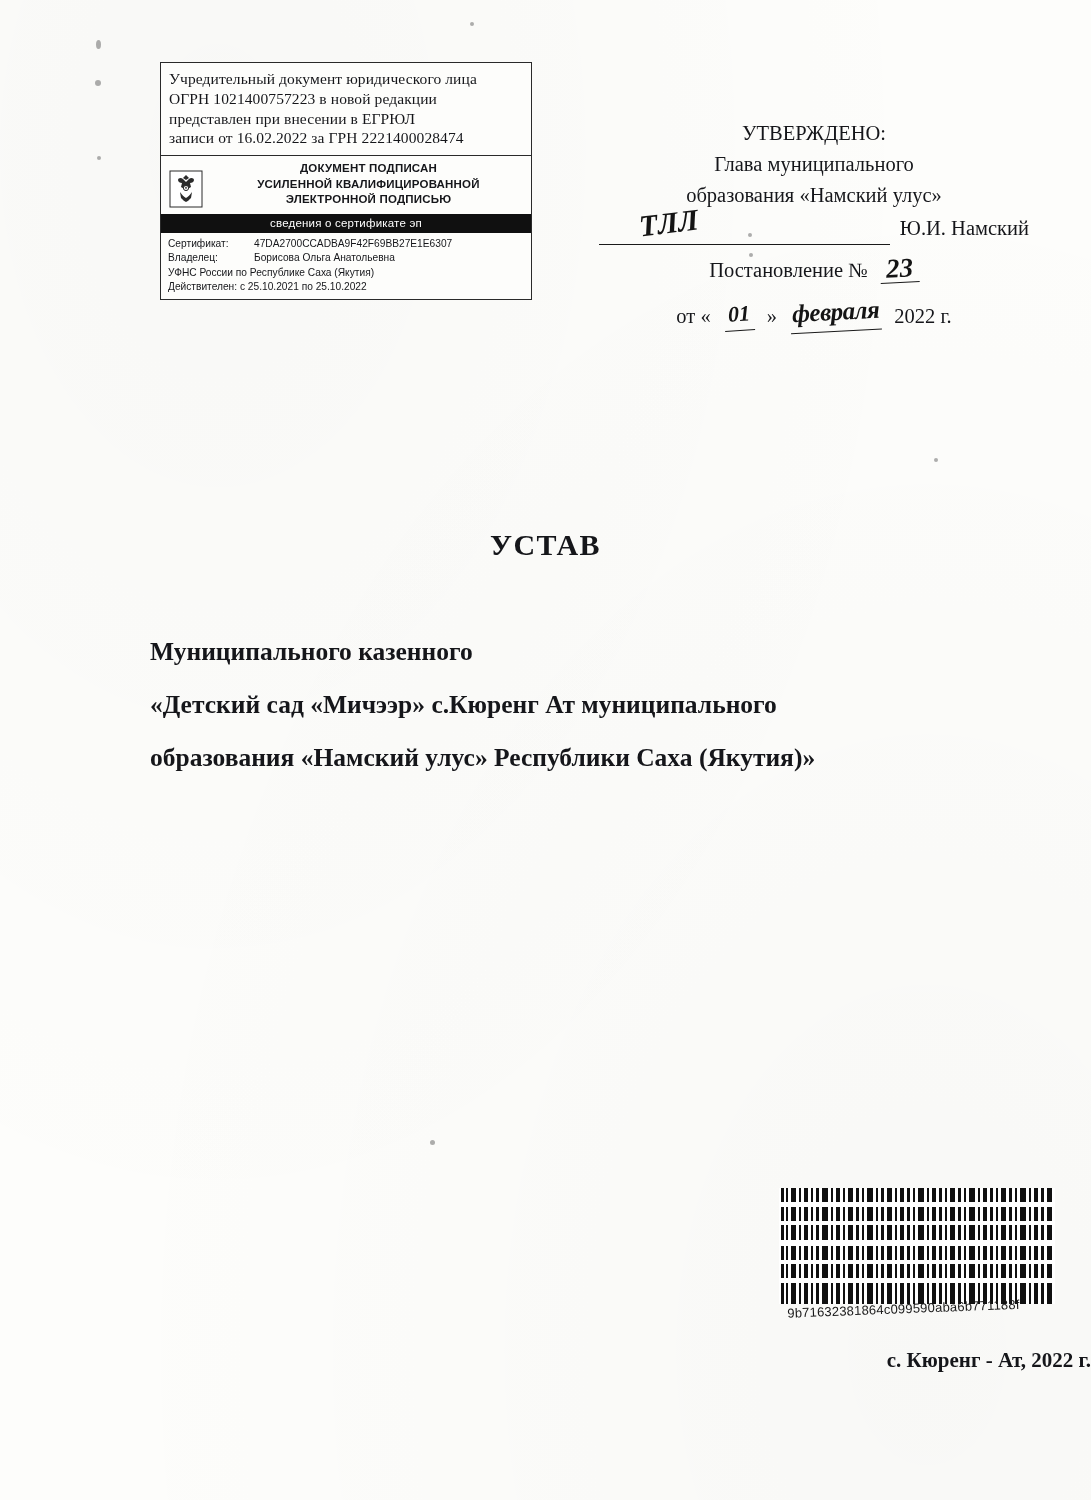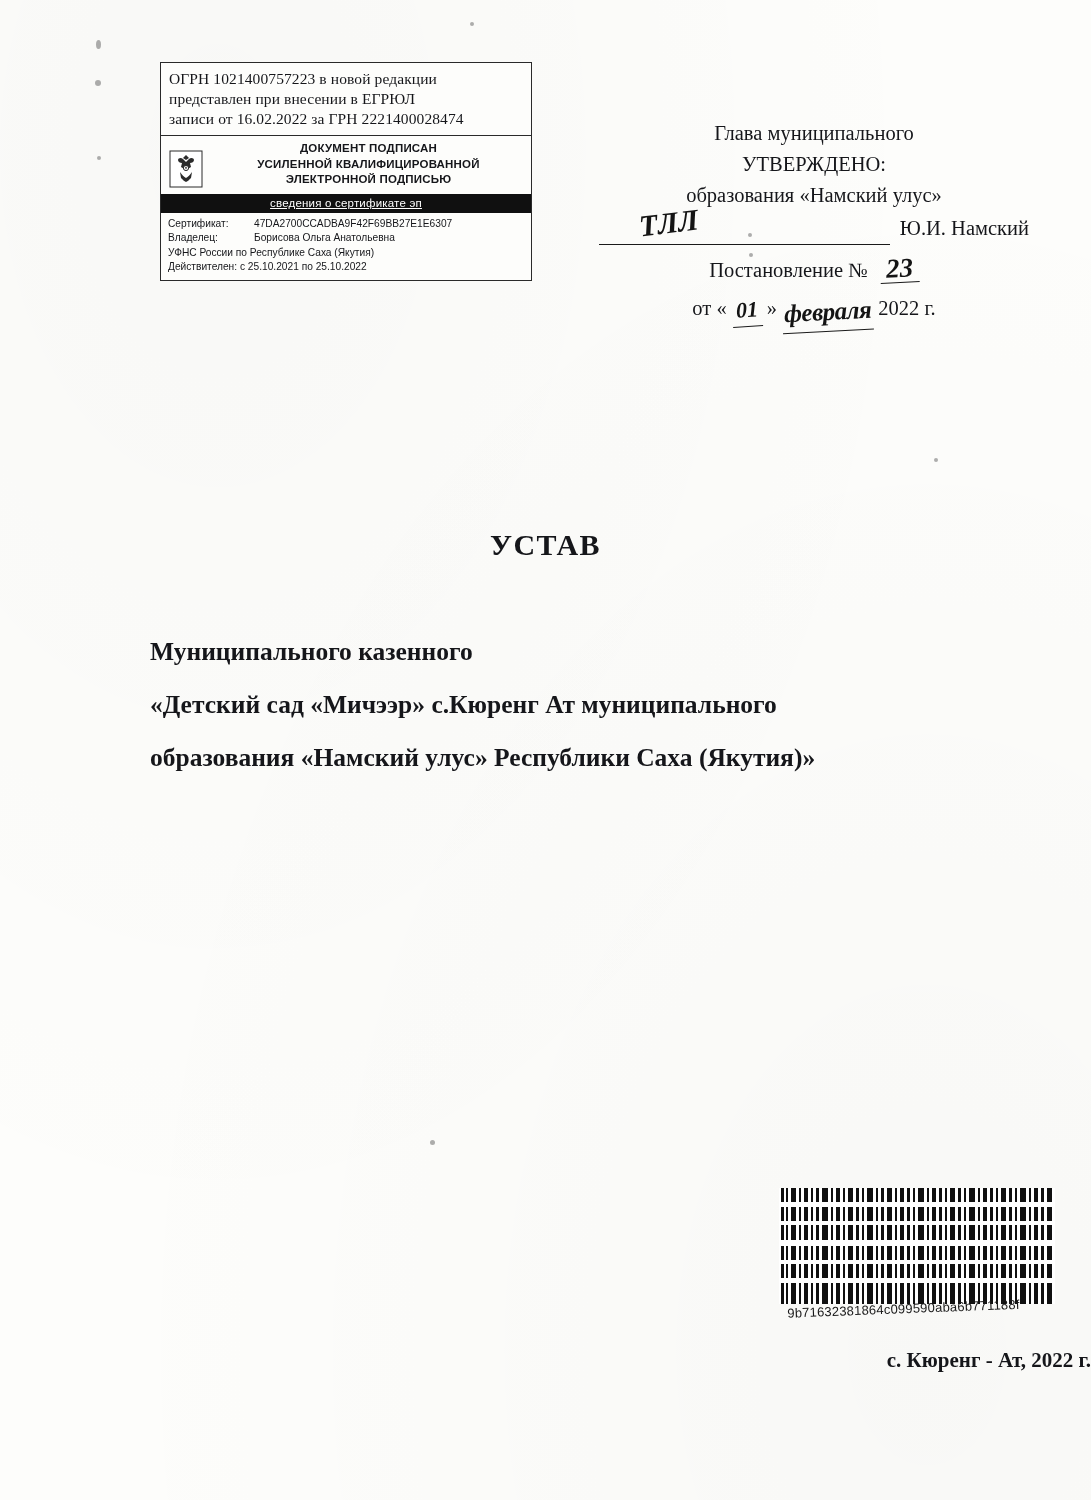--- a/index.html
+++ b/index.html
@@ -74,21 +74,20 @@
     letter-spacing: .2px;
   }
   .stamp-bar {
     background: #101010;
     color: #ffffff;
     font-family: "Liberation Sans", sans-serif;
     font-size: 11.5px;
     text-align: center;
     padding: 3px 0 4px 0;
     letter-spacing: .2px;
-    text-decoration: underline;
   }
   .stamp-details {
     padding: 4px 6px 5px 7px;
     font-family: "Liberation Sans", sans-serif;
     font-size: 10.2px;
     line-height: 1.42;
   }
   .sd-row { display: flex; }
   .sd-label { width: 86px; flex: 0 0 86px; }
   .sd-value { flex: 1; }
@@ -150,22 +149,22 @@
     border-bottom: 1.5px solid #1a1a1a;
     padding: 0 6px;
     line-height: 1.05;
     transform: rotate(-3deg);
     display: inline-block;
   }
   .date-row {
     margin-top: 7px;
     display: flex;
     justify-content: center;
-    align-items: flex-start;
-    gap: 5px;
+    align-items: flex-end;
+    gap: 13px;
     font-size: 20.5px;
   }
   .day-hand {
     font-size: 22px;
     font-style: italic;
     font-weight: bold;
     border-bottom: 1.4px solid #1a1a1a;
     padding: 0 4px;
     display: inline-block;
     transform: rotate(-4deg);
@@ -248,20 +247,21 @@
   <span class="speck" style="left:97px;top:156px;width:4px;height:4px;"></span>
   <span class="speck" style="left:470px;top:22px;width:4px;height:4px;"></span>
   <span class="speck" style="left:934px;top:458px;width:4px;height:4px;"></span>
   <span class="speck" style="left:430px;top:1140px;width:5px;height:5px;"></span>
   <span class="speck" style="left:748px;top:233px;width:4px;height:4px;"></span>
   <span class="speck" style="left:749px;top:253px;width:4px;height:4px;"></span>
 
   <div class="stamp">
 
     <div class="stamp-head">
+      <div>Учредительный документ юридического лица</div>
       <div>ОГРН 1021400757223 в новой редакции</div>
       <div>представлен при внесении в ЕГРЮЛ</div>
       <div>записи от 16.02.2022 за ГРН 2221400028474</div>
     </div>
 
     <div class="stamp-sig-row">
       <span class="emblem">
         <svg width="34" height="38" viewBox="0 0 34 38">
           <rect x="1" y="1" width="32" height="36" fill="#ffffff" stroke="#2a2a2a" stroke-width="1"></rect>
           <g fill="#2b2b2b">
@@ -290,22 +290,22 @@
       <div class="sd-row">
         <span class="sd-label">Владелец:</span>
         <span class="sd-value">Борисова Ольга Анатольевна</span>
       </div>
       <div class="sd-single">УФНС России по Республике Саха (Якутия)</div>
       <div class="sd-single">Действителен: с 25.10.2021 по 25.10.2022</div>
     </div>
   </div>
 
   <div class="approve">
+    <div class="ln">УТВЕРЖДЕНО:</div>
     <div class="ln">Глава муниципального</div>
-    <div class="ln">УТВЕРЖДЕНО:</div>
     <div class="ln">образования «Намский улус»</div>
 
     <div class="approve-row">
       <span class="rule">
         <span class="sig-scribble hand">ТЛЛ</span>
       </span>
       <span>Ю.И. Намский</span>
     </div>
 
     <div class="post-row">

